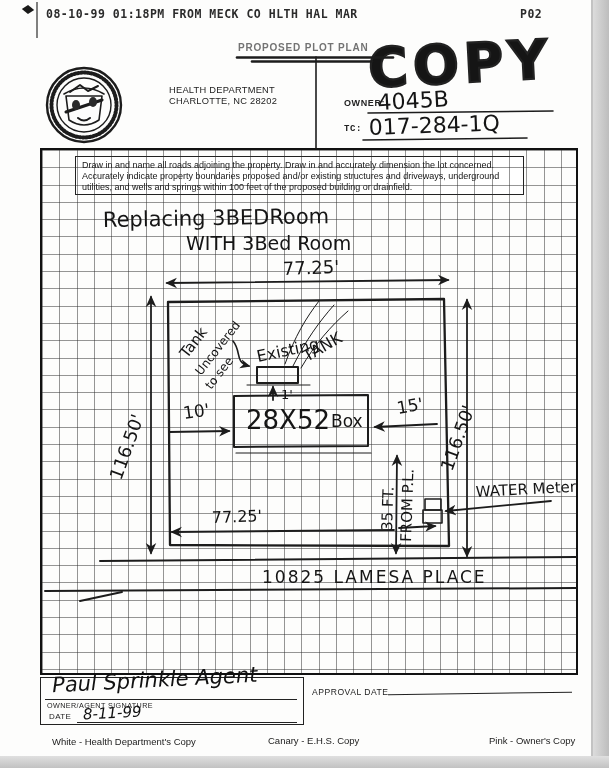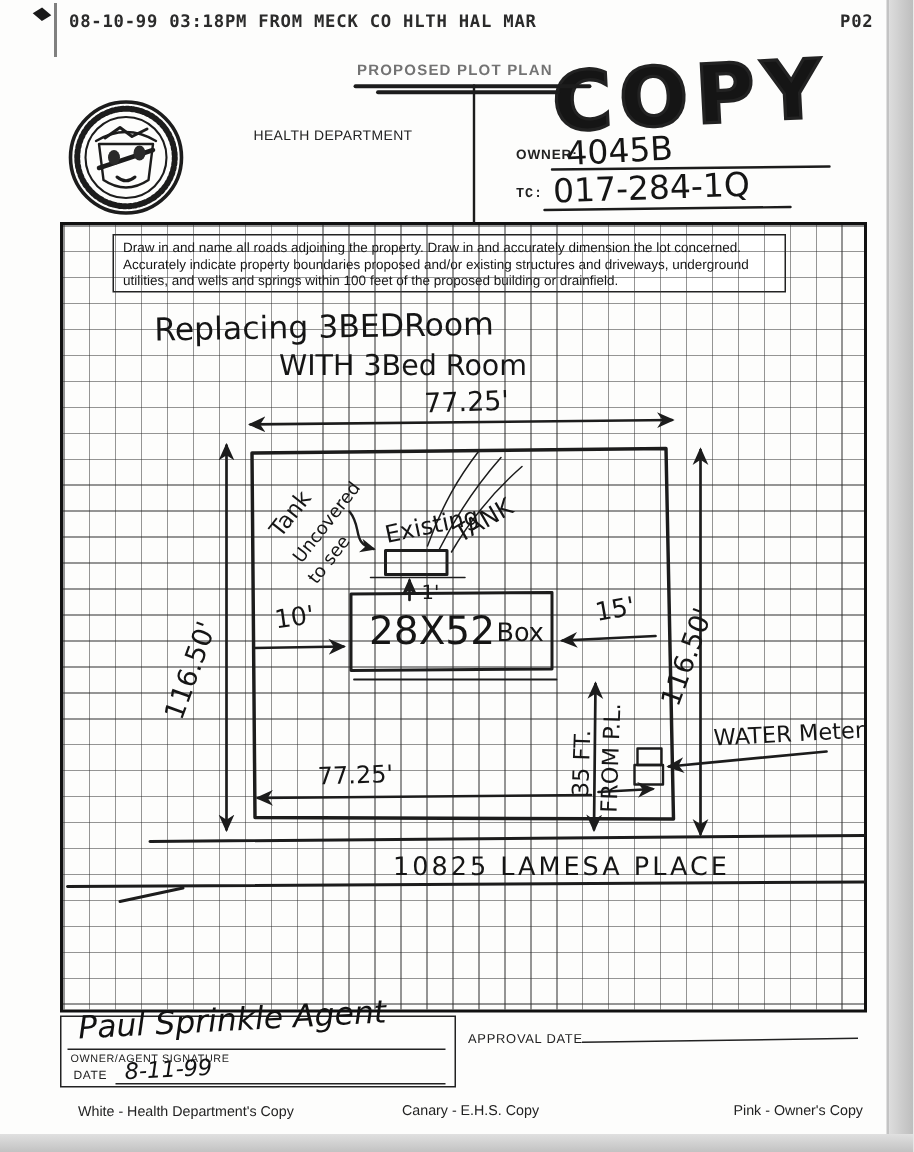--- a/index.html
+++ b/index.html
@@ -37,27 +37,28 @@
   .scanedge-b{left:0;bottom:0;width:609px;height:12px;background:linear-gradient(to bottom,#e0e0e0,#c2c2c2);}
   .scanline-r{right:16px;top:0;width:2px;height:768px;background:#9c9c9c;opacity:.6;}
 </style>
 </head>
 <body>
 
 <div class="page">
 
   <div class="abs faxedge" style="left:36px;top:2px;"></div>
   <div class="abs faxmark" style="left:24px;top:6px;"></div>
-  <div class="abs faxline" style="left:46px;top:7px;">08-10-99  03:18PM FROM MECK CO HLTH HAL MAR</div>
-  <div class="abs faxline" style="left:520px;top:7px;margin-left:40px;">P02</div>
+  <div class="abs faxline" style="left:46px;top:7px;">08-10-99  01:18PM FROM MECK CO HLTH HAL MAR</div>
+  <div class="abs faxline" style="left:520px;top:7px;">P02</div>
 
   <div class="abs title" style="left:238px;top:42px;">PROPOSED PLOT PLAN</div>
 
   <div class="abs agency" style="left:141px;top:85px;margin-left:28px;">
     <div>HEALTH DEPARTMENT</div>
+    <div>CHARLOTTE, NC 28202</div>
   </div>
 
   <div class="abs flabel" style="left:344px;top:98px;">OWNER:</div>
   <div class="abs flabel" style="left:344px;top:124px;font-family:Liberation Mono, monospace;">TC:</div>
 
   <div class="abs instr" style="left:75px;top:156px;width:436px;">Draw in and name all roads adjoining the property. Draw in and accurately dimension the lot concerned. Accurately indicate property boundaries proposed and/or existing structures and driveways, underground utilities, and wells and springs within 100 feet of the proposed building or drainfield.</div>
 
   <div class="abs grid" style="left:40px;top:148px;width:534px;height:523px;"></div>
 
   <svg class="abs" style="left:0;top:0;" width="609" height="768" viewBox="0 0 609 768">

